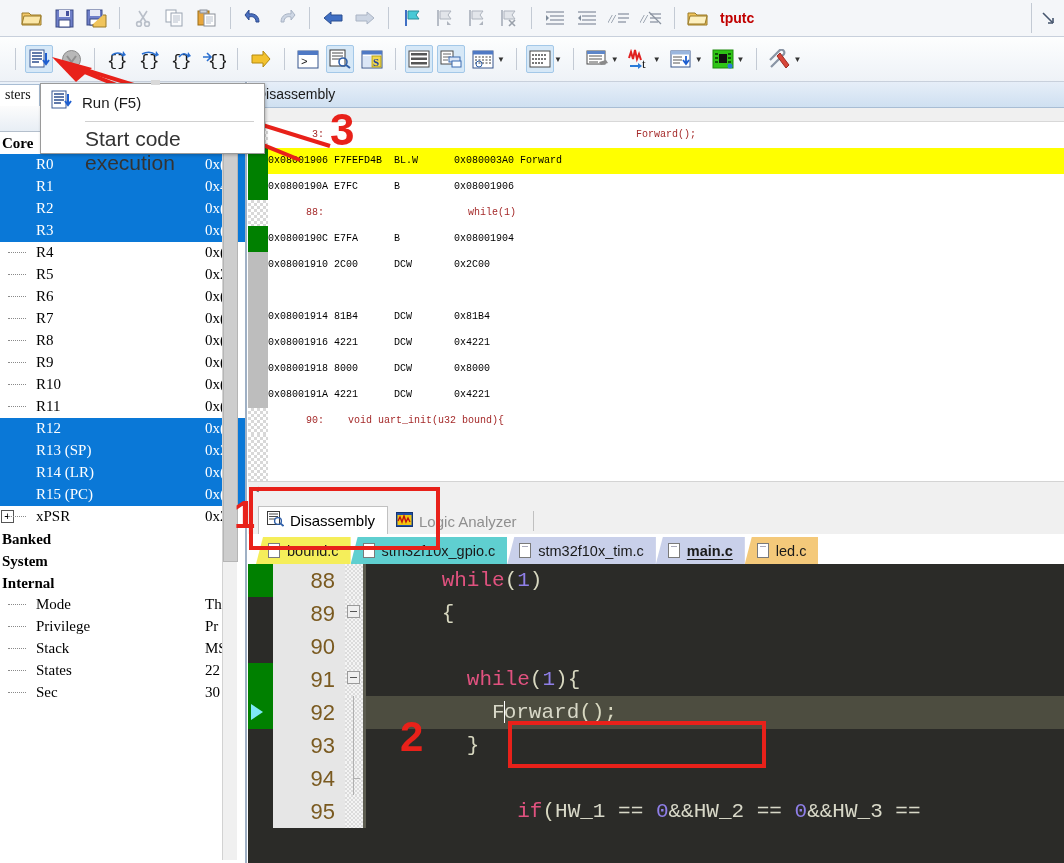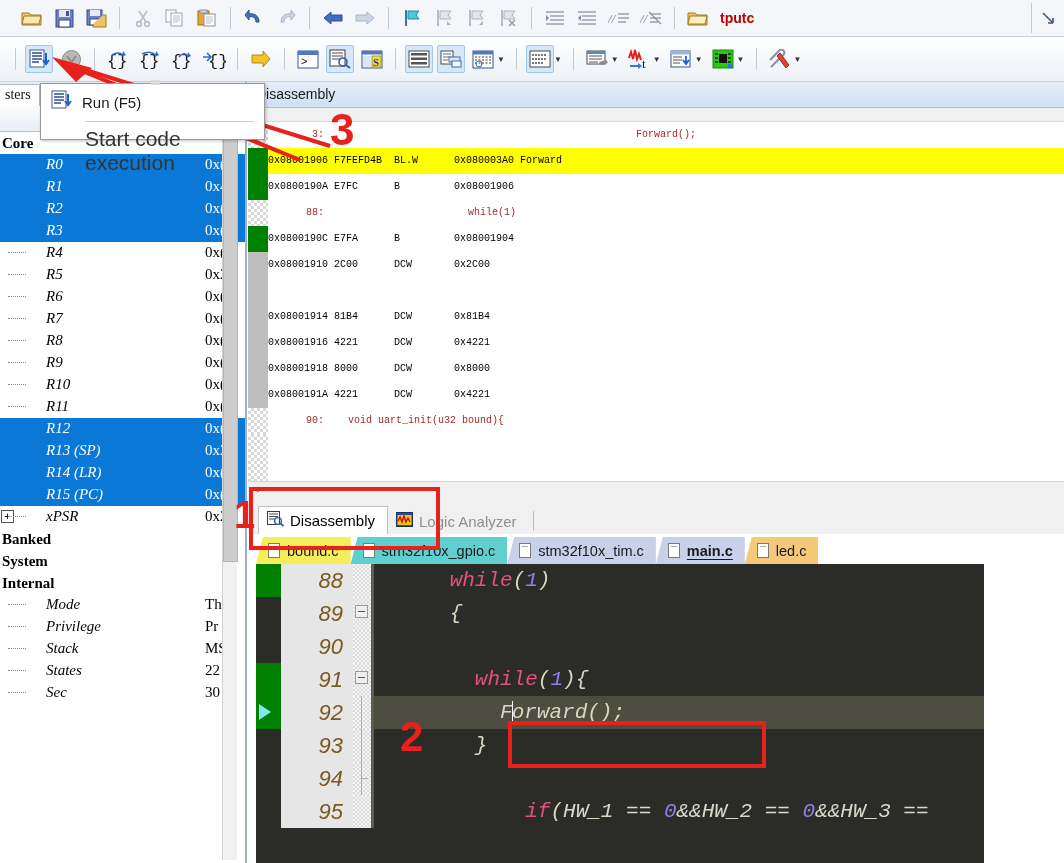--- a/index.html
+++ b/index.html
@@ -59,21 +59,21 @@
   .reg-group {
     font-family: "Liberation Serif", serif; font-weight: bold;
     font-size: 15px; color: #000; padding: 1px 0 1px 2px; height: 22px;
     line-height: 20px;
   }
   .reg-row {
     height: 22px; line-height: 21px; position: relative;
     font-family: "Liberation Serif", serif; font-size: 15px; color: #000;
     display: flex;
   }
-  .reg-row .rname { padding-left: 46px; white-space: nowrap; font-style: italic; }
+  .reg-row .rname { padding-left: 36px; white-space: nowrap; }
   .reg-row .rval { position: absolute; left: 205px; white-space: nowrap; }
   .reg-row.sel { background: #0a78d7; color: #ffffff; }
   .reg-row.sel .rname, .reg-row.sel .rval { color: #ffffff; }
   .reg-row .dots {
     position: absolute; left: 8px; top: 10px; width: 18px;
     border-top: 1px dotted #8a8a8a;
   }
   .plus-box {
     position: absolute; left: 1px; top: 4px; width: 13px; height: 13px;
     border: 1px solid #555; background: #fff; font-size: 11px; line-height: 11px;
@@ -157,24 +157,23 @@
     clip-path: polygon(7px 0, 100% 0, 100% 100%, 0 100%);
   }
   .file-tab .fname.underline { text-decoration: underline; text-underline-offset: 3px; font-weight:600;}
   .doc-ic { width: 12px; height: 15px; background:#fff; border:1px solid #7a7a7a;
             position:relative; }
   .doc-ic:after { content:""; position:absolute; left:2px; top:2px; right:2px;
             border-top:1px solid #aab; box-shadow:0 3px 0 -0.5px #aab, 0 6px 0 -0.5px #aab,0 9px 0 -0.5px #aab;}
 
   
   #editor {
-    position: absolute; left: 8px; top: 482px; width: 728px; height: 299px;
+    position: absolute; left: 0; top: 482px; width: 816px; height: 299px;
     background: #2b2b28; overflow: hidden;
     font-family: "Liberation Mono", monospace;
-    font-style: italic;
   }
   .code-row { position: relative; height: 33px; display: flex; align-items: center; }
   .code-row.hl .code-text-bg { background: #4d4d40; }
   .cg-bp {
     position: absolute; left: 0; top: 0; width: 25px; height: 33px;
   }
   .cg-bp.exec { background: #008000; }
   .cg-num {
     position: absolute; left: 25px; top: 0; width: 72px; height: 33px;
     background: #e6e6e6; color: #7a5a20; font-size: 22px;
@@ -212,21 +211,21 @@
            vertical-align:middle; margin:0 -1px; }
 
   
   .anno-box { position: absolute; border: 4px solid #e8211a; pointer-events:none; }
   .anno-num { position: absolute; color: #e8211a; font-weight: bold;
               font-family: "Liberation Sans", sans-serif; pointer-events:none; }
   #anno-svg { position:absolute; left:0; top:0; width:1064px; height:863px; pointer-events:none; }
 
   
   #tooltip {
-    position: absolute; left: 40px; top: 83px; width: 225px; height: 57px;
+    position: absolute; left: 40px; top: 83px; width: 225px; height: 71px;
     background: #ffffff; border: 1px solid #9a9a9a; box-shadow: 1px 1px 3px rgba(0,0,0,.25);
     z-index: 40;
   }
   #tooltip .tt-row1 { display:flex; align-items:center; gap:10px; padding: 6px 8px 4px 10px; }
   #tooltip .tt-title { font-size: 15px; color:#1a1a1a; font-family:"Liberation Sans",sans-serif; }
   #tooltip .tt-div { height:1px; background:#d0d0d0; margin: 2px 10px 0 44px; }
   #tooltip .tt-desc { font-size: 21px; color:#333; padding: 5px 0 0 44px;
                       font-family:"Liberation Sans",sans-serif; }
   #tooltip .tt-grip { position:absolute; left:110px; top:-4px; width:9px; height:5px; background:#d9d9d9;}
 </style>

